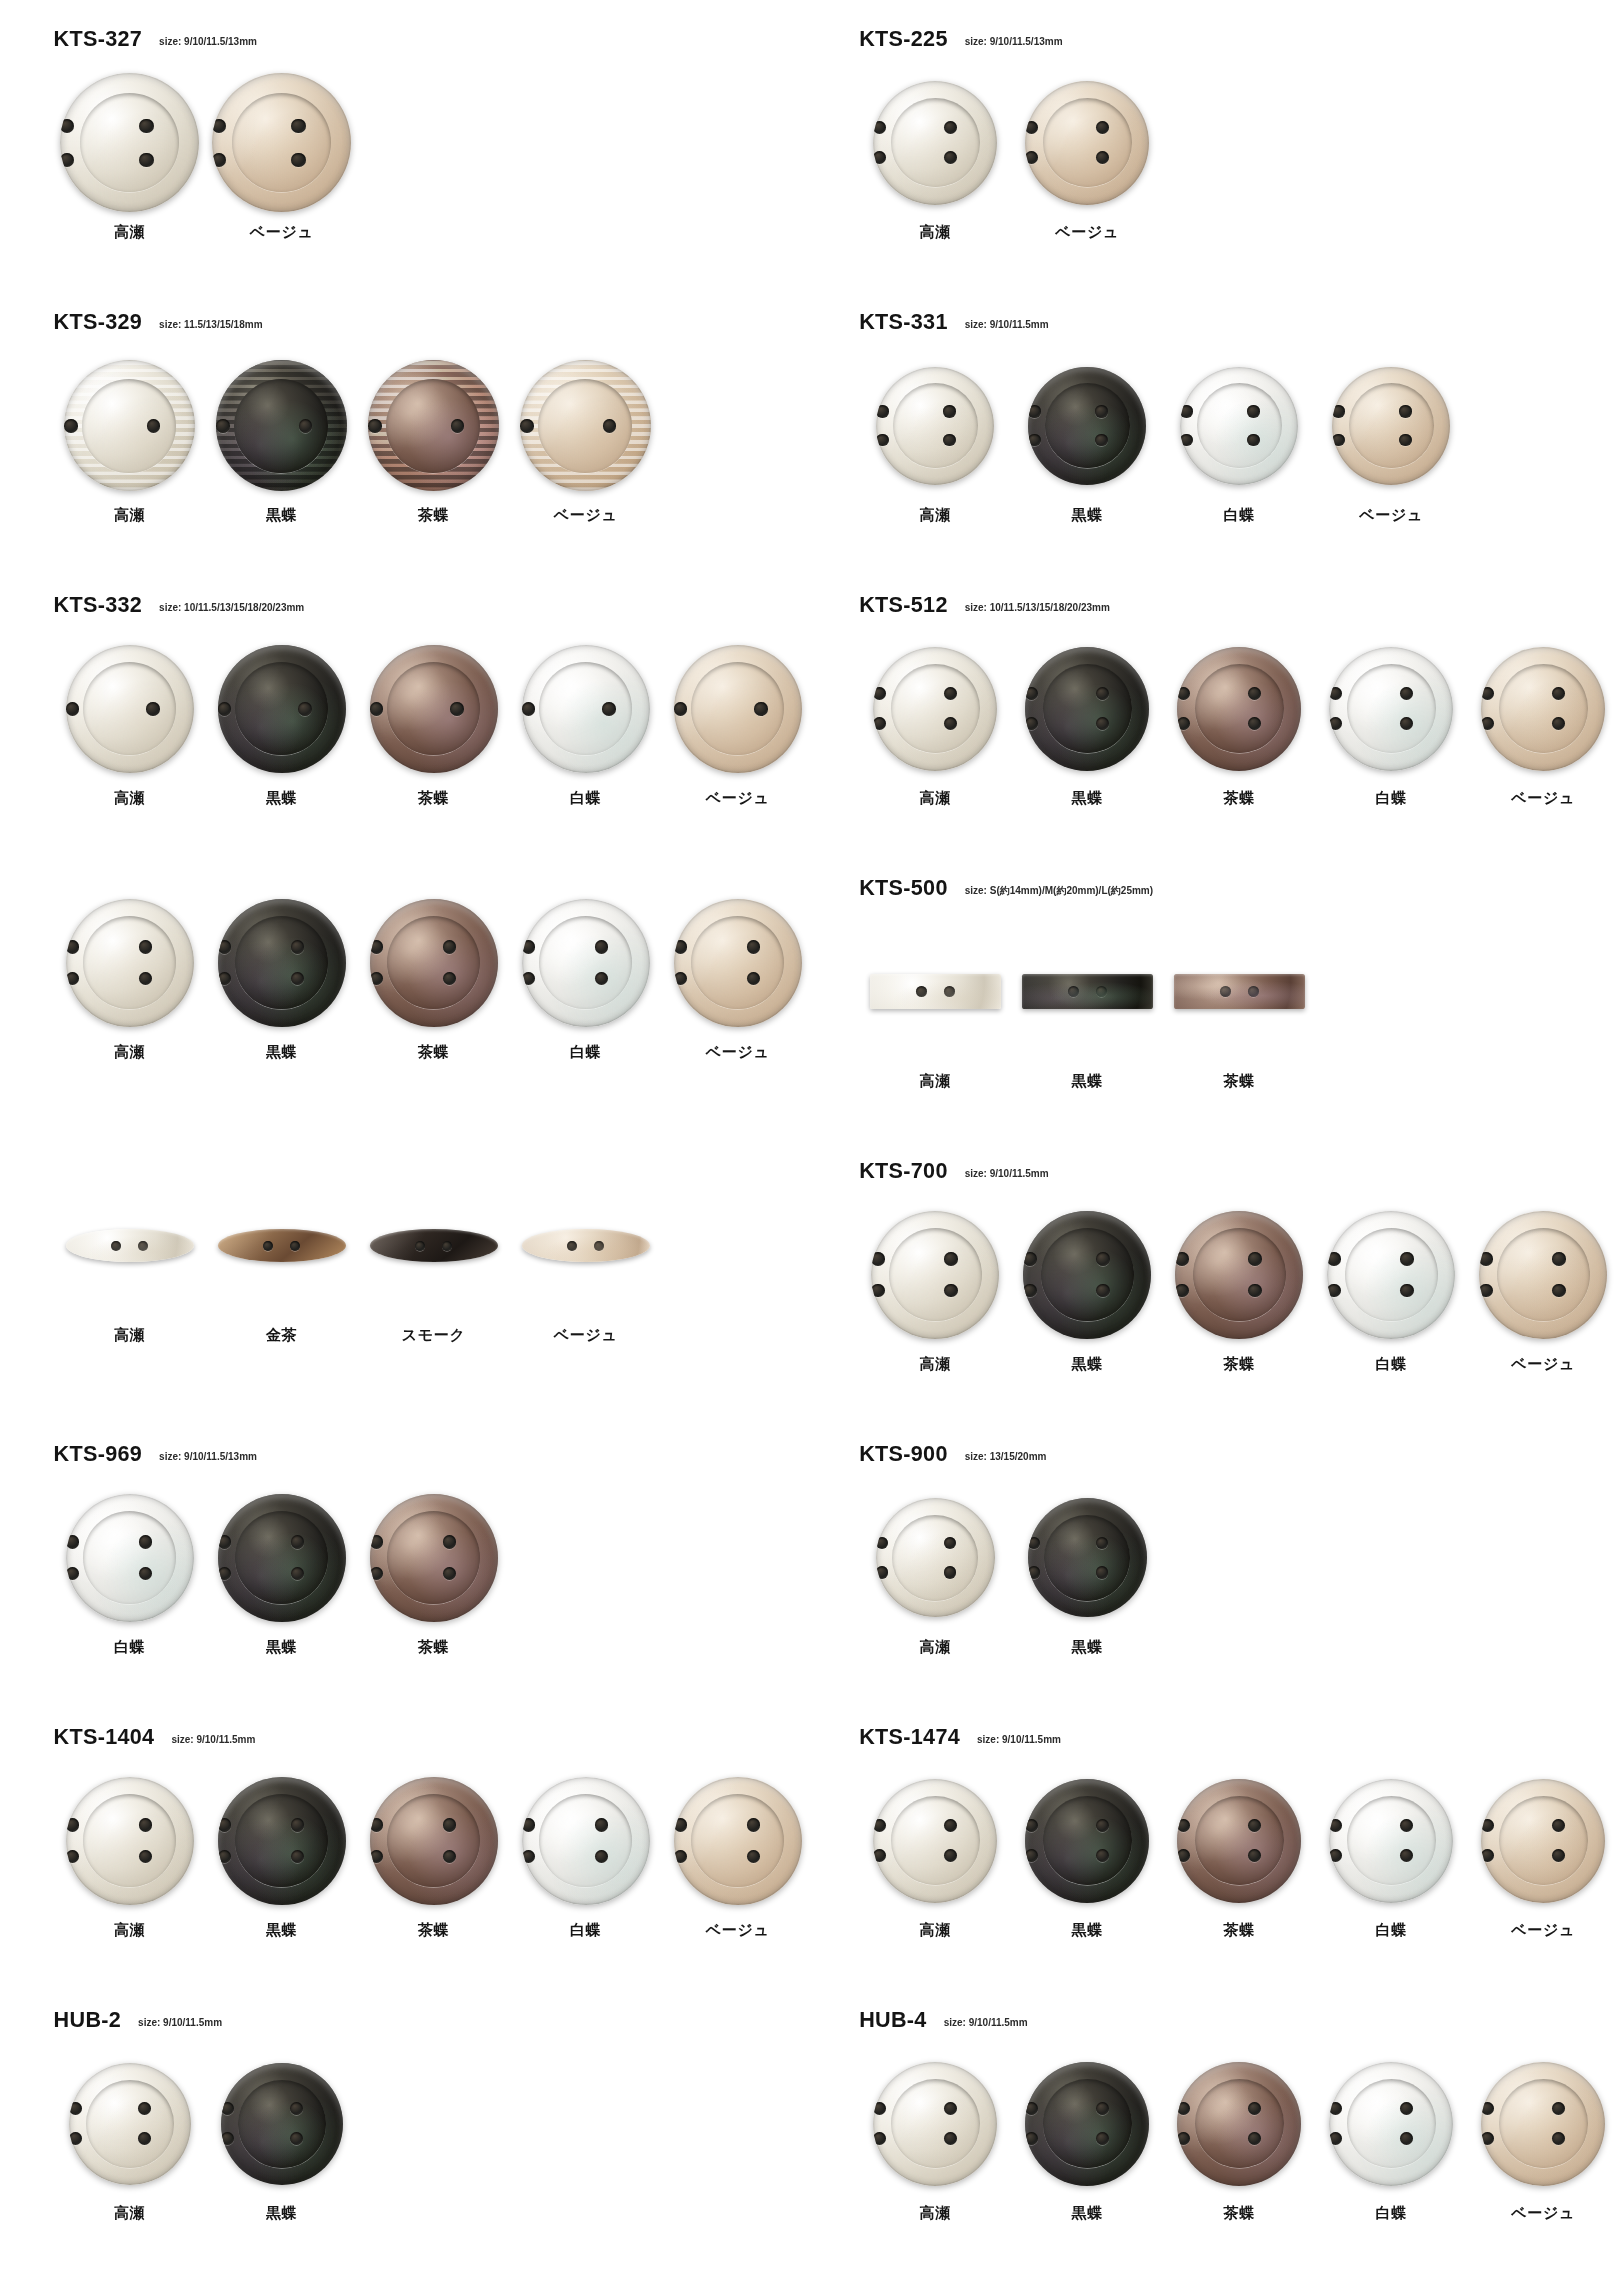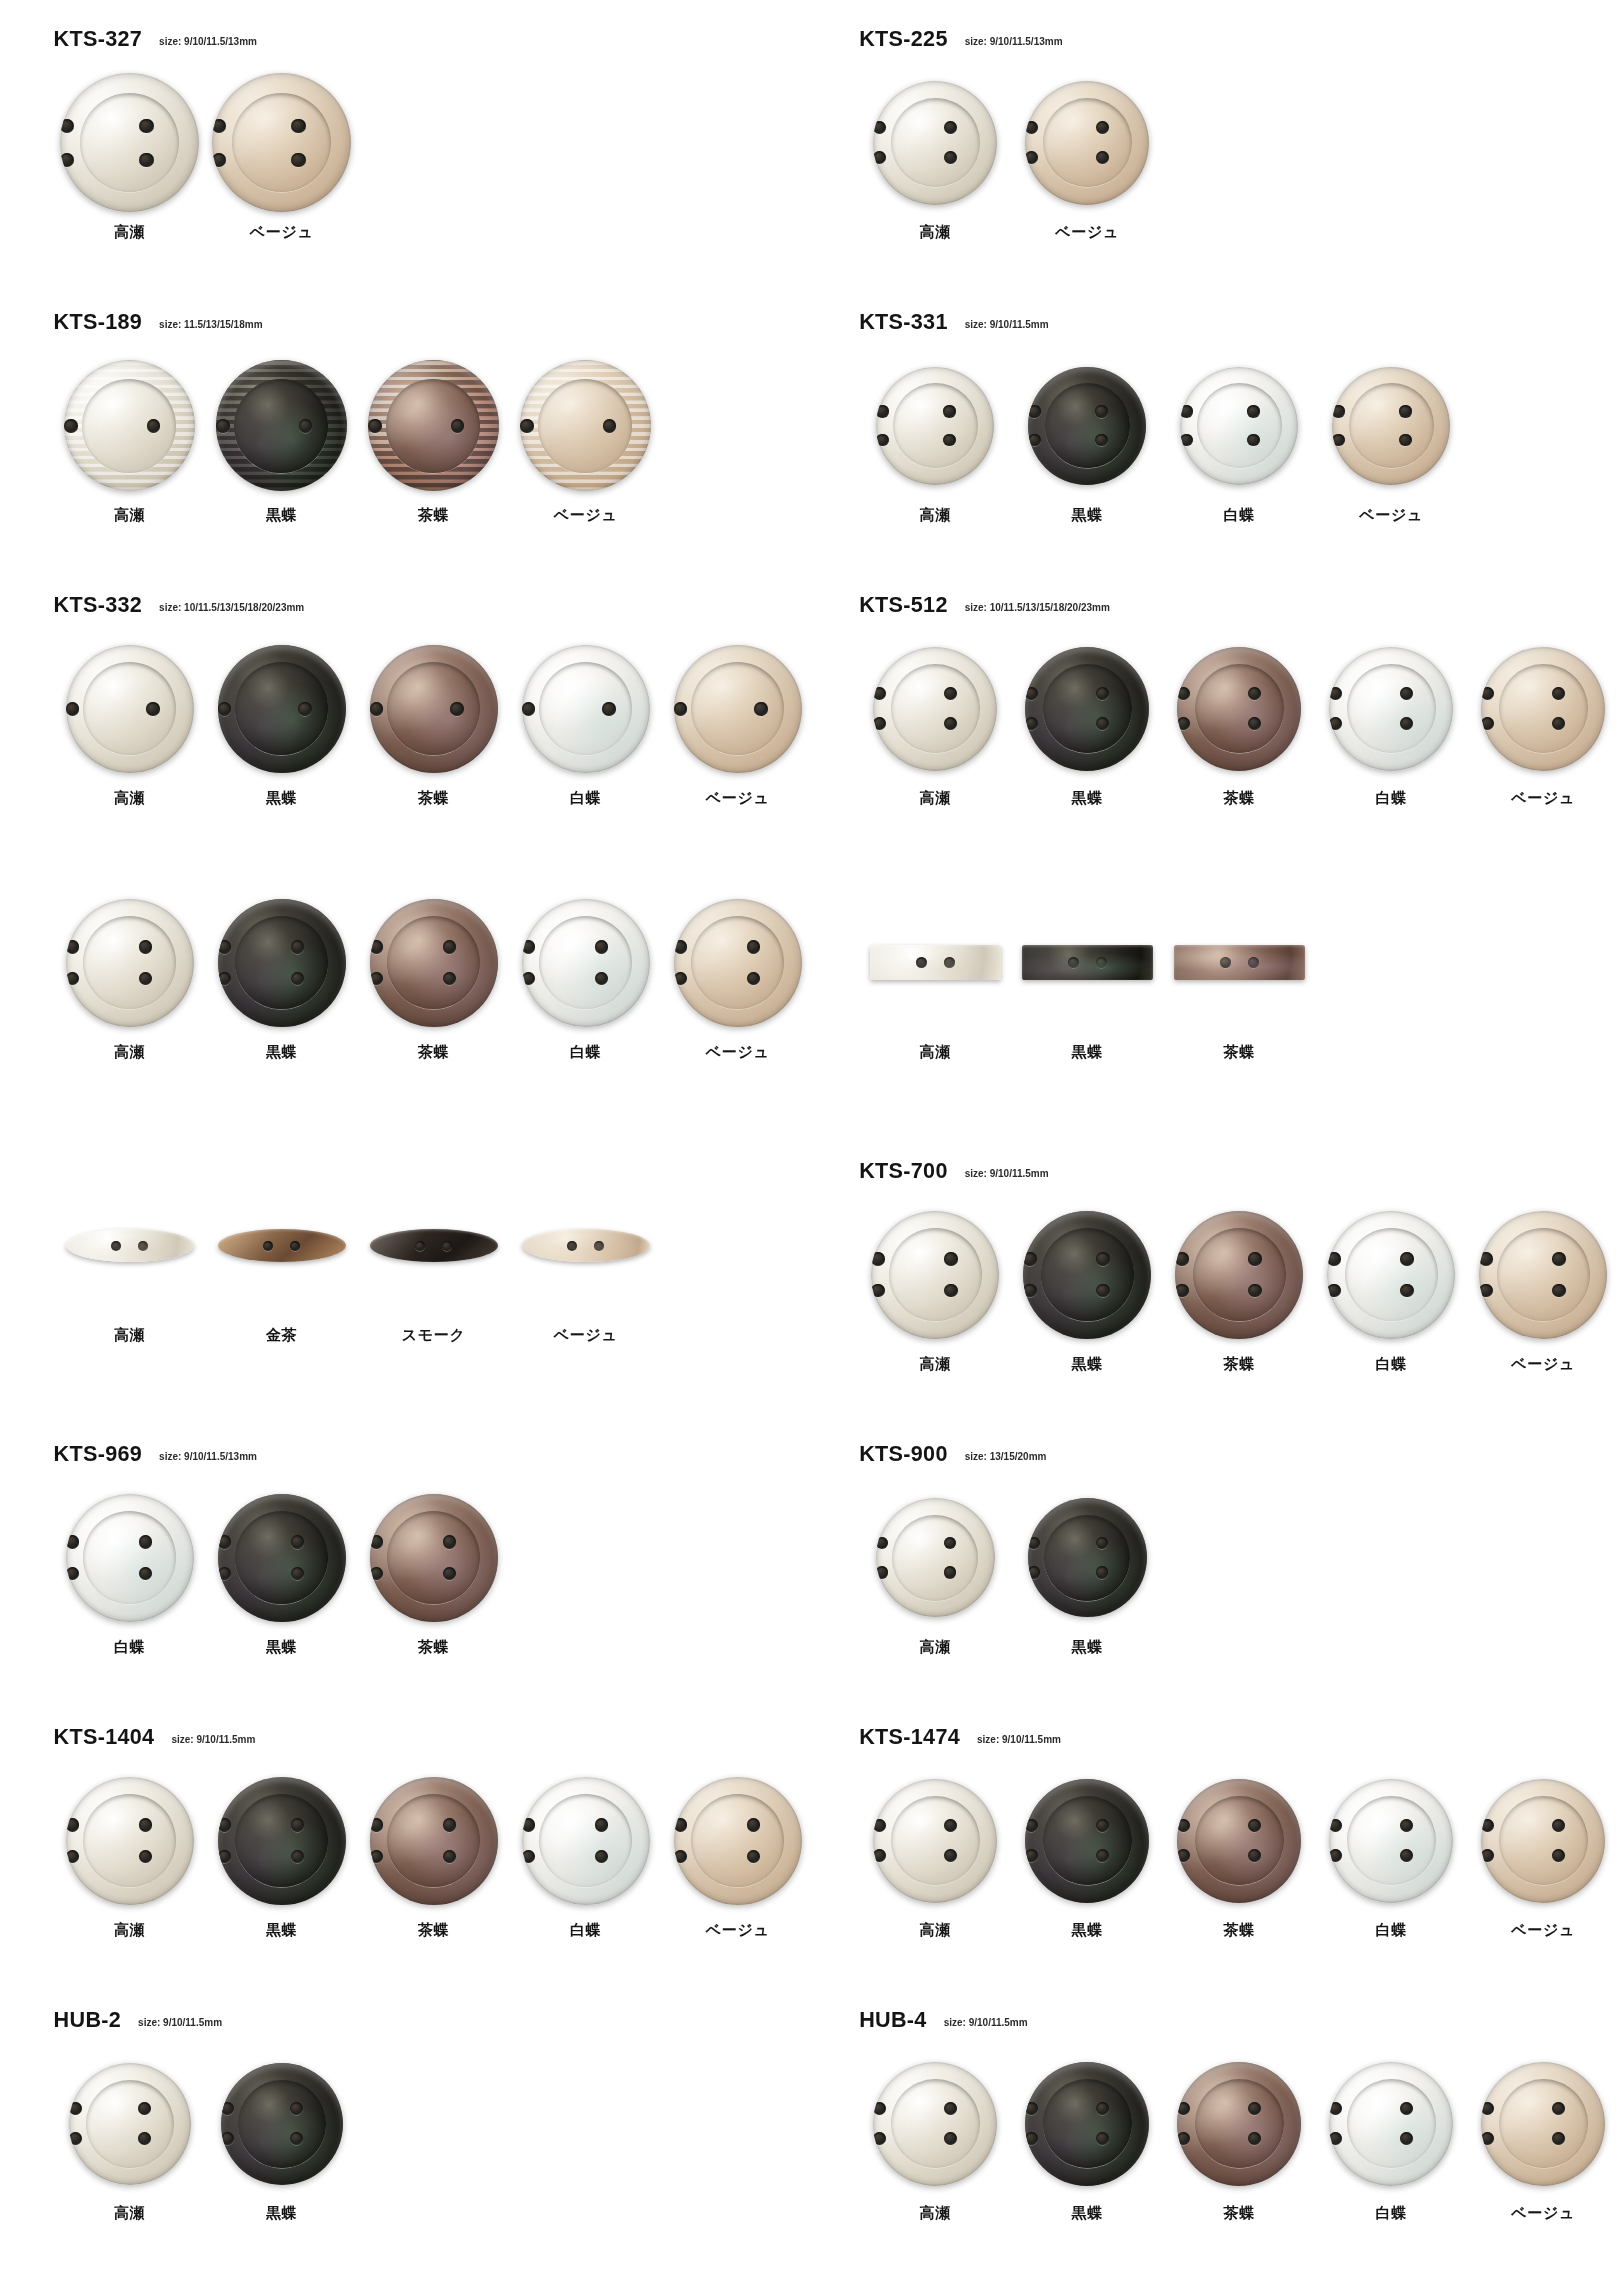--- a/index.html
+++ b/index.html
@@ -234,21 +234,21 @@
                   <div class="hole" style="width: 13px; height: 13px;"></div>
                 </div>
               </div>
             </div>
             <div class="swatch-label">ベージュ</div>
           </div>
         </div>
       </div>
       <div class="product">
         <div class="prod-head">
-          <div class="prod-code">KTS-189</div>
+          <div class="prod-code">KTS-329</div>
           <div class="prod-size">size: 11.5/13/15/18mm</div>
         </div>
         <div class="swatch-row">
           <div class="swatch">
             <div class="btn-wrap">
               <div class="btn h2" style="width: 131px; height: 131px; background: radial-gradient(circle at 32% 26%, rgb(255, 255, 255) 0%, rgb(243, 240, 232) 26%, rgb(227, 222, 209) 55%, rgb(207, 200, 184) 78%, rgb(239, 234, 223) 100%); box-shadow: rgba(0, 0, 0, 0.28) 0px 2px 5.9px, rgba(0, 0, 0, 0.07) 0px 0px 0px 1.3px inset;">
                 <div class="rim" style="background: radial-gradient(at 68% 70%, rgba(215, 205, 185, 0.35) 0%, rgba(0, 0, 0, 0) 52%), linear-gradient(118deg, rgba(255, 255, 255, 0.45) 0%, rgba(255, 255, 255, 0) 36%);"></div>
                 <div class="stripes" style="background: repeating-linear-gradient(0deg, rgba(255, 255, 255, 0.55) 0px, rgba(255, 255, 255, 0.55) 3.3px, rgba(0, 0, 0, 0.18) 3.9px, rgba(0, 0, 0, 0.22) 7.9px); mix-blend-mode: overlay;"></div>
                 <div class="rim" style="box-shadow: rgba(0, 0, 0, 0.3) 0px 0px 7.9px inset, rgba(255, 255, 255, 0.35) 0px 3.9px 6.5px inset;"></div>
                 <div class="inner" style="inset: 18.3px; width: 94px; height: 94px; background: radial-gradient(circle at 32% 26%, rgb(255, 255, 255) 0%, rgb(243, 240, 232) 26%, rgb(227, 222, 209) 55%, rgb(207, 200, 184) 78%, rgb(239, 234, 223) 100%); box-shadow: rgba(0, 0, 0, 0.35) 0px 2px 4.6px inset, rgba(255, 255, 255, 0.45) 0px 0.7px 0px;">
@@ -669,20 +669,24 @@
                   <div class="hole" style="width: 13.7px; height: 13.7px;"></div>
                   <div class="hole" style="width: 13.7px; height: 13.7px;"></div>
                 </div>
               </div>
             </div>
             <div class="swatch-label">ベージュ</div>
           </div>
         </div>
       </div>
       <div class="product">
+        <div class="prod-head">
+          <div class="prod-code">KTS-500</div>
+          <div class="prod-size">size: S(約14mm)/M(約20mm)/L(約25mm)</div>
+        </div>
         <div class="swatch-row">
           <div class="swatch">
             <div class="btn-wrap">
               <div class="bar" style="width: 131px; height: 35px; background: radial-gradient(circle at 32% 26%, rgb(255, 255, 255) 0%, rgb(243, 240, 232) 26%, rgb(227, 222, 209) 55%, rgb(207, 200, 184) 78%, rgb(239, 234, 223) 100%); box-shadow: rgba(0, 0, 0, 0.3) 0px 2px 5.2px, rgba(255, 255, 255, 0.3) 0px 1.3px 2.6px inset;">
                 <div style="position: absolute; inset: 0px; background: radial-gradient(at 68% 70%, rgba(215, 205, 185, 0.35) 0%, rgba(0, 0, 0, 0) 52%), linear-gradient(118deg, rgba(255, 255, 255, 0.45) 0%, rgba(255, 255, 255, 0) 36%);"></div>
                 <div class="hole" style="width: 11px; height: 11px;"></div>
                 <div class="hole" style="width: 11px; height: 11px;"></div>
               </div>
             </div>
             <div class="swatch-label">高瀬</div>

